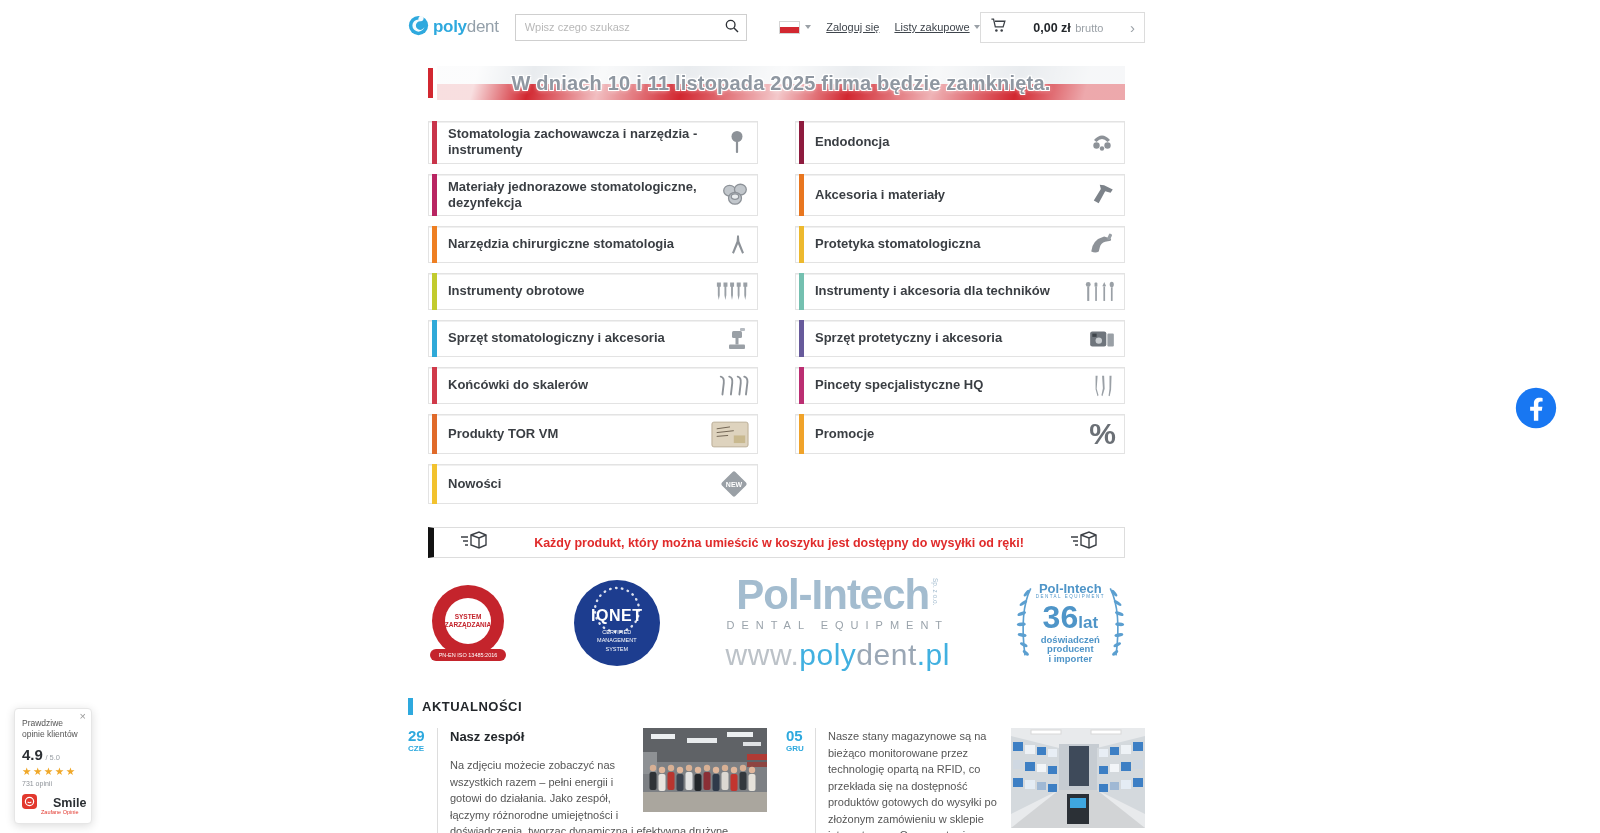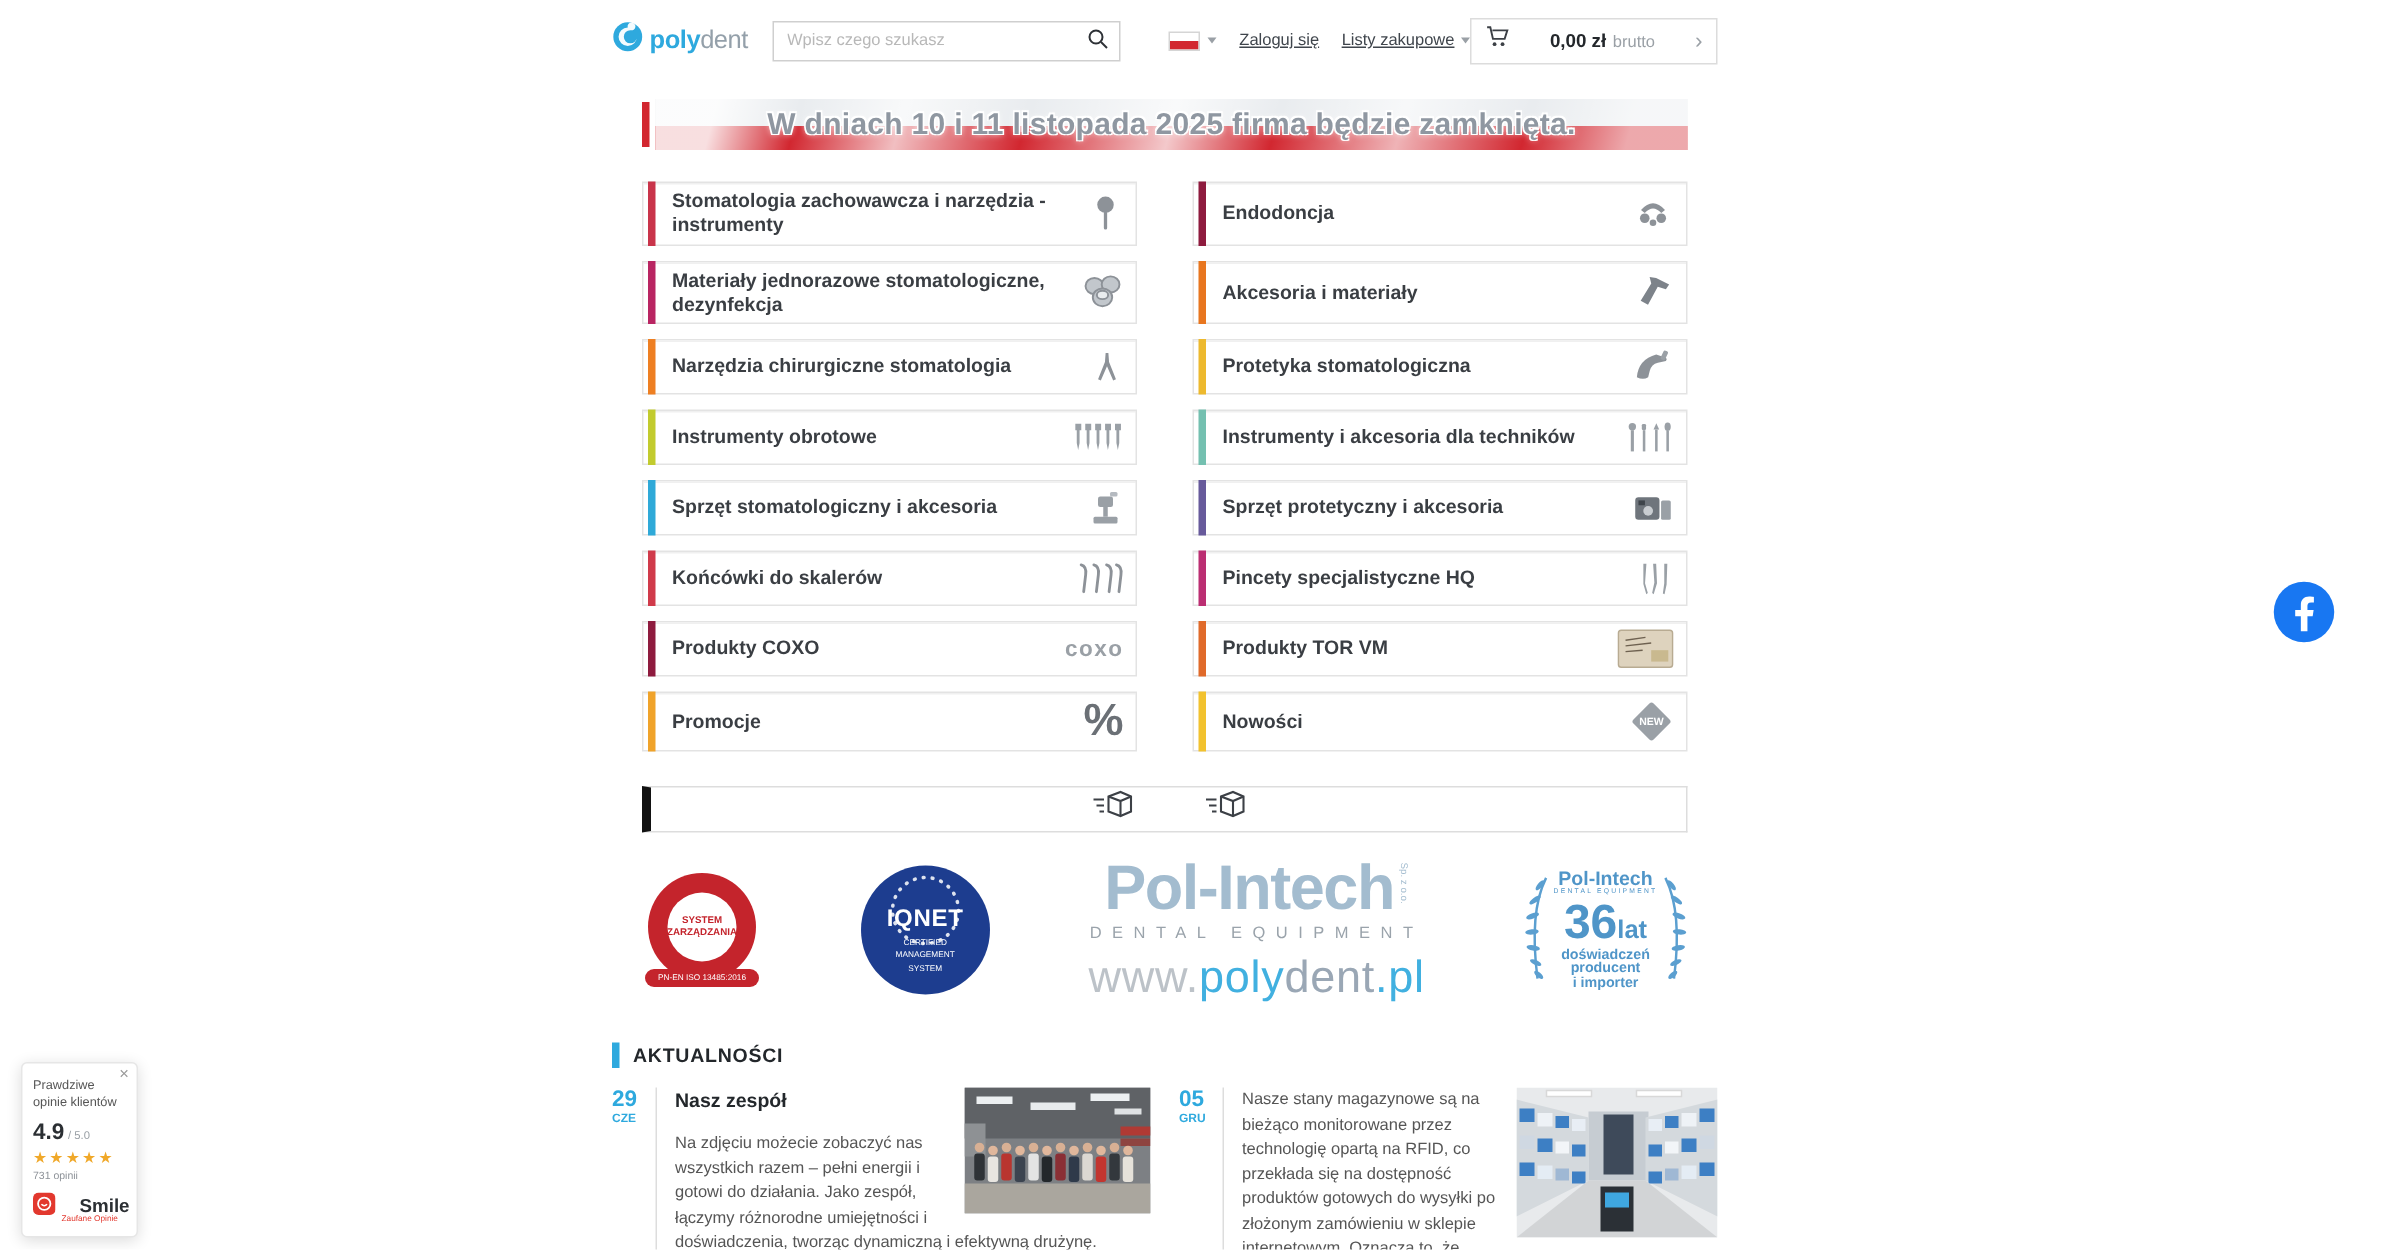--- a/index.html
+++ b/index.html
@@ -356,27 +356,20 @@
             <g fill="#9aa0a6">
               <path d="M6 1h2.2l-1 14 2 7-1.1 1-2.1-7.5z"></path>
               <path d="M13 1h2.2l.6 14-2.4 8-1.1-1 1.6-7.5z"></path>
               <path d="M21 1h2.2l-.5 15-1.5 7-1.2-.6 1-7.4z"></path>
             </g>
           </svg>
       </span>
     </a>
 
     <a class="cat">
-      <span class="cat-bar" style="background-color: rgb(142, 27, 62);"></span>
-      <span class="cat-label">Produkty COXO</span>
-      <span class="cat-icon">
-        <span class="icon-text coxo">coxo</span>
-      </span>
-    </a>
-    <a class="cat">
       <span class="cat-bar" style="background-color: rgb(224, 106, 42);"></span>
       <span class="cat-label">Produkty TOR VM</span>
       <span class="cat-icon">
         <svg viewBox="0 0 40 28" width="38" height="27">
             <rect x="1" y="1" width="38" height="26" rx="2" fill="#ded3be" stroke="#b8ab92"></rect>
             <g stroke="#6e6150" stroke-width="1">
               <line x1="6" y1="8" x2="20" y2="6"></line>
               <line x1="6" y1="12" x2="24" y2="10"></line>
               <line x1="6" y1="16" x2="18" y2="15"></line>
             </g>
@@ -407,20 +400,21 @@
   <div class="ship">
     <span>
       <svg viewBox="0 0 30 24" width="30" height="24">
           <g fill="none" stroke="#3c4046" stroke-width="1.4">
             <path d="M12 6l8-3 7 3v10l-7 3-8-3z"></path>
             <path d="M12 6l8 3 7-3M20 9v10"></path>
             <path d="M2 8h7M4 12h5M6 16h3"></path>
           </g>
         </svg>
     </span>
+    <span class="ship-text" style="color: rgb(224, 43, 43);">Każdy produkt, który można umieścić w koszyku jest dostępny do wysyłki od ręki!</span>
     <span>
       <svg viewBox="0 0 30 24" width="30" height="24">
           <g fill="none" stroke="#3c4046" stroke-width="1.4">
             <path d="M12 6l8-3 7 3v10l-7 3-8-3z"></path>
             <path d="M12 6l8 3 7-3M20 9v10"></path>
             <path d="M2 8h7M4 12h5M6 16h3"></path>
           </g>
         </svg>
     </span>
   </div>

